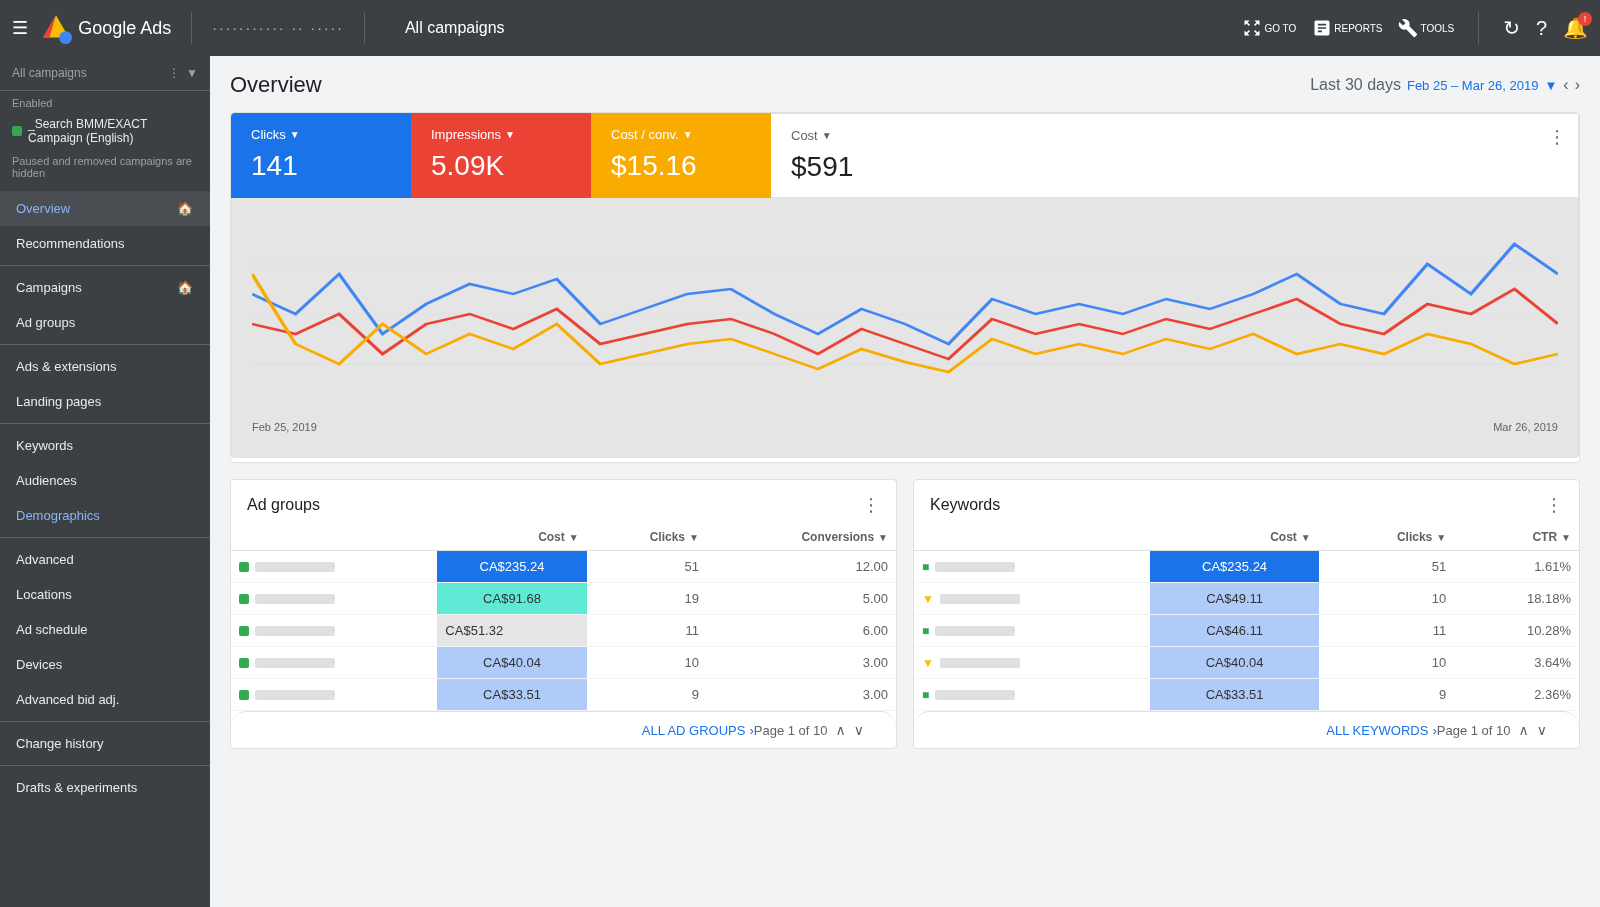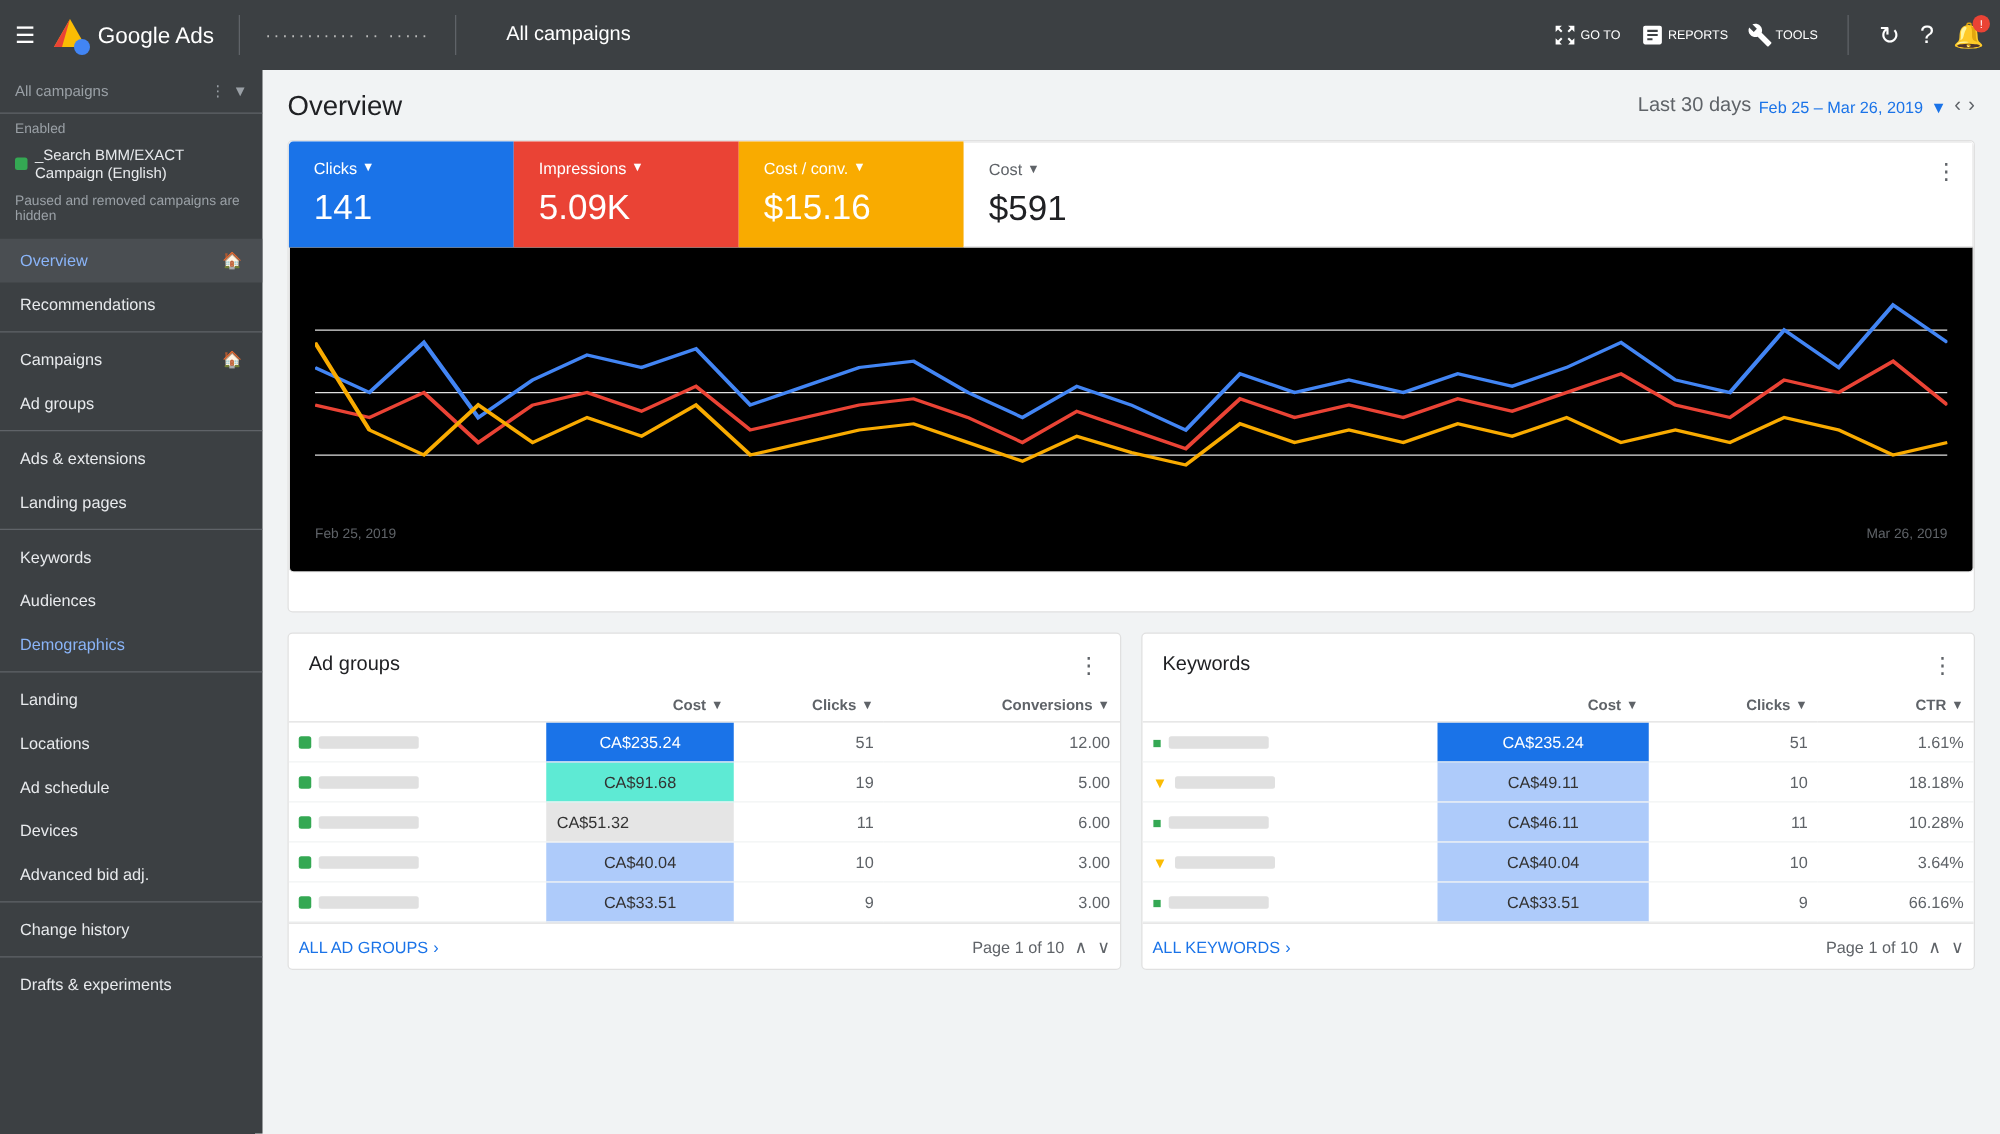--- a/index.html
+++ b/index.html
@@ -62,37 +62,37 @@
     .metric-card.gray { background: #fff; color: #333; border: 1px solid #e0e0e0; border-left: none; flex: 1; }
     .metric-card .metric-label { font-size: 13px; display: flex; align-items: center; gap: 4px; margin-bottom: 8px; font-weight: 500; }
     .metric-card .metric-value { font-size: 28px; font-weight: 400; }
     .metric-card.gray .metric-label { color: #5f6368; }
     .metric-card.gray .metric-value { color: #202124; }
     .metric-card .more-icon { position: absolute; top: 12px; right: 12px; color: rgba(255,255,255,0.8); font-size: 18px; cursor: pointer; }
     .metric-card.gray .more-icon { color: #5f6368; }
     .dropdown-arrow { font-size: 10px; }
 
     
-    .chart-container { background: #000000; border: 1px solid #e0e0e0; border-top: none; border-radius: 0 0 4px 4px; padding: 16px 20px 24px; margin-bottom: 31px; }
+    .chart-container { background: #e5e5e5; border: 1px solid #e0e0e0; border-top: none; border-radius: 0 0 4px 4px; padding: 16px 20px 24px; margin-bottom: 4px; }
     .chart-svg { width: 100%; height: 200px; }
 
     
     .bottom-panels { display: flex; gap: 16px; }
     .panel { background: #fff; border: 1px solid #e0e0e0; border-radius: 4px; flex: 1; overflow: hidden; }
     .panel-header { padding: 14px 16px 8px; display: flex; align-items: center; justify-content: space-between; }
     .panel-title { font-size: 16px; font-weight: 400; color: #202124; }
     .panel-more { color: #5f6368; cursor: pointer; font-size: 18px; }
     .panel-table { width: 100%; border-collapse: collapse; }
     .panel-table thead th { font-size: 12px; color: #5f6368; padding: 6px 8px; text-align: right; border-bottom: 1px solid #e0e0e0; }
     .panel-table thead th:first-child { text-align: left; }
     .panel-table tbody td { padding: 8px 8px; border-bottom: 1px solid #f1f3f4; font-size: 13px; vertical-align: middle; }
     .panel-table tbody td:first-child { max-width: 160px; }
     .panel-table tbody td.num-cell { text-align: right; color: #5f6368; }
     .row-label { display: flex; align-items: center; gap: 6px; }
-    .panel-footer { padding: 10px 8px; display: flex; align-items: center; justify-content: space-between; border-top: 1px solid #e0e0e0; }
+    .panel-footer { padding: 10px 32px; display: flex; align-items: center; justify-content: flex-end; border-top: 1px solid #e0e0e0; border-radius: 16px; }
     .see-all-link { color: #1a73e8; font-size: 13px; font-weight: 500; cursor: pointer; text-decoration: none; display: flex; align-items: center; gap: 4px; }
     .page-nav { display: flex; align-items: center; gap: 8px; font-size: 13px; color: #5f6368; }
     .page-nav-btn { cursor: pointer; font-size: 14px; }
     .col-header-with-arrow { display: flex; align-items: center; justify-content: flex-end; gap: 4px; cursor: pointer; }
     .col-arrow { font-size: 10px; }
   </style>
 </head>
 <body>
 
 <nav class="top-nav">
@@ -186,21 +186,21 @@
         <span>Keywords</span>
       </div>
       <div class="sidebar-nav-item">
         <span>Audiences</span>
       </div>
       <div class="sidebar-nav-item" style="color:#8ab4f8;text-align:center;">
         <span>Demographics</span>
       </div>
       <hr class="sidebar-divider">
       <div class="sidebar-nav-item">
-        <span>Landing</span>
+        <span>Advanced</span>
       </div>
       <div class="sidebar-nav-item">
         <span>Locations</span>
       </div>
       <div class="sidebar-nav-item">
         <span>Ad schedule</span>
       </div>
       <div class="sidebar-nav-item">
         <span>Devices</span>
       </div>
@@ -463,21 +463,21 @@
   </tr>
               <tr>
     <td>
       <div class="row-label">
         <span style="color:#34a853;font-size:12px;">■</span>
         <span style="display:inline-block;width:80px;height:10px;background:#e0e0e0;border-radius:2px;"></span>
       </div>
     </td>
     <td style="background:#aecbfa;color:#333;text-align:center;font-weight:500;font-size:13px;">CA$33.51</td>
     <td class="num-cell">9</td>
-    <td class="num-cell">66.16%</td>
+    <td class="num-cell">2.36%</td>
   </tr>
             </tbody>
         </table>
         <div class="panel-footer">
           <a class="see-all-link">
             <span>ALL KEYWORDS</span>
             <span>›</span>
           </a>
           <div class="page-nav">
             <span>Page 1 of 10</span>

